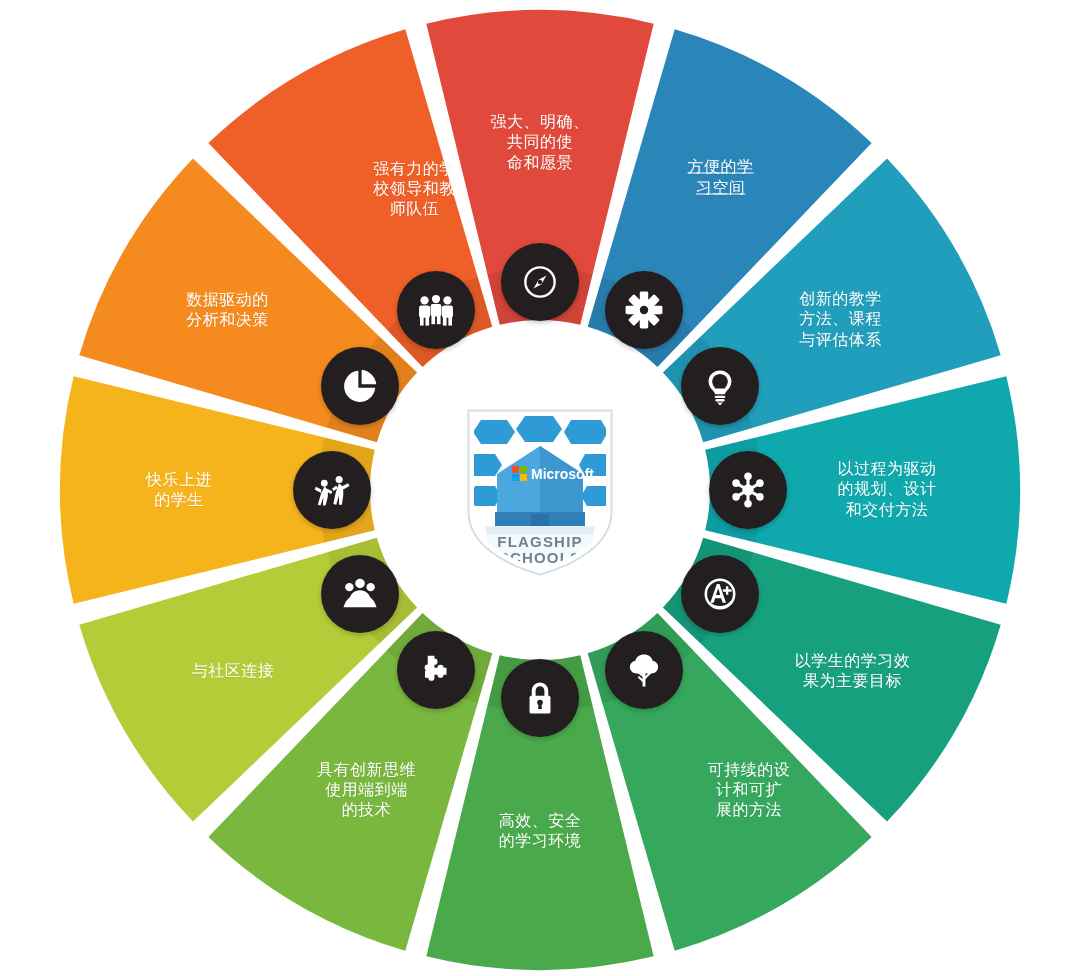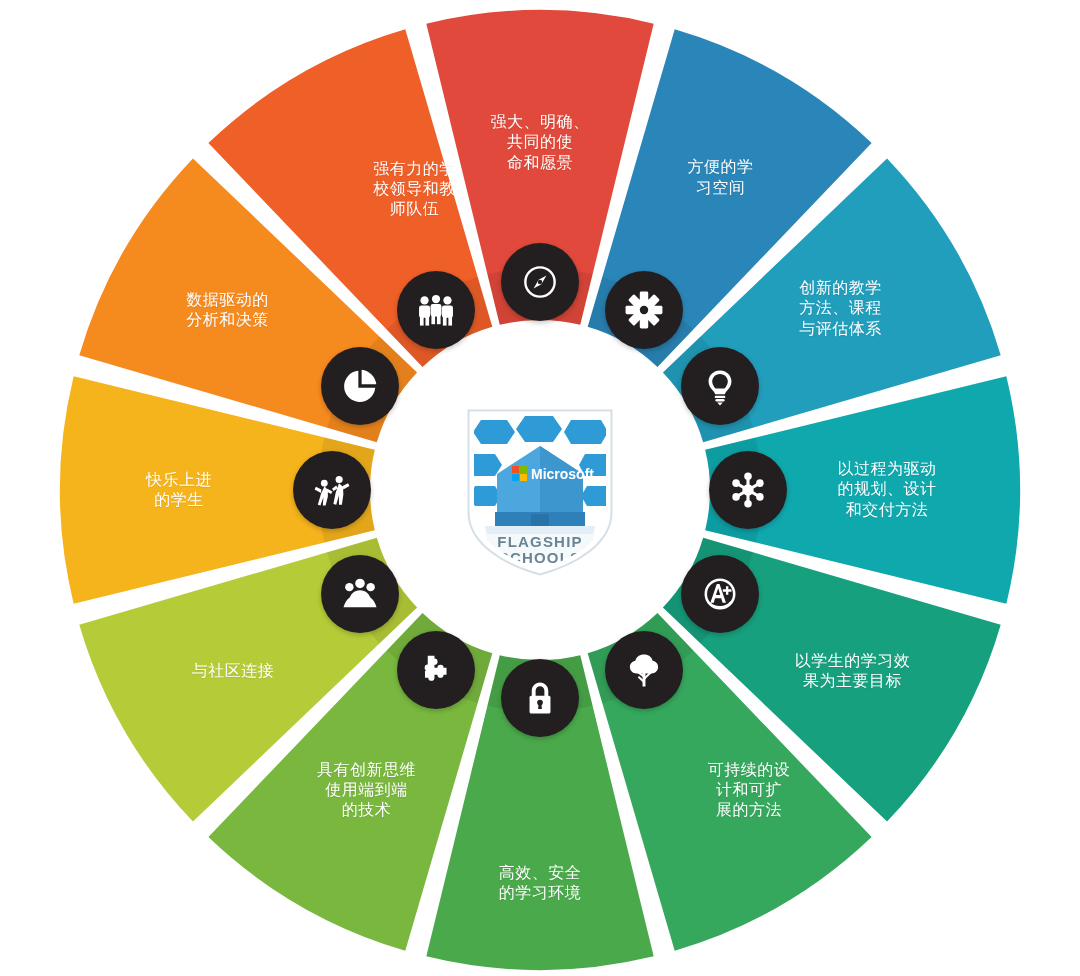--- a/index.html
+++ b/index.html
@@ -111,34 +111,34 @@
         <path d="M324.32 542.58 A222 222 0 0 1 324.32 437.42 L374.84 449.74 A170 170 0 0 0 374.84 530.26 Z" fill="#000000" opacity="0.07"></path>
         <path d="M326.92 427.69 A222 222 0 0 1 379.50 336.62 L417.10 372.55 A170 170 0 0 0 376.83 442.29 Z" fill="#000000" opacity="0.07"></path>
         <path d="M386.62 329.50 A222 222 0 0 1 477.69 276.92 L492.29 326.83 A170 170 0 0 0 422.55 367.10 Z" fill="#000000" opacity="0.07"></path>
       </g>
   </svg>
 
   <div id="labels-layer">
       <div class="seg-label" style="left: 540px; top: 143px;">强大、明确、
 共同的使
 命和愿景</div>
-      <div class="seg-label" style="left: 720.5px; top: 177.4px;">方便的学
+      <div class="seg-label" style="left: 720.5px; top: 177.4px; text-decoration: underline;">方便的学
 习空间</div>
-      <div class="seg-label" style="left: 840.5px; top: 309px;">创新的教学
+      <div class="seg-label" style="left: 840.5px; top: 320px;">创新的教学
 方法、课程
 与评估体系</div>
       <div class="seg-label" style="left: 887px; top: 490px;">以过程为驱动
 的规划、设计
 和交付方法</div>
       <div class="seg-label" style="left: 852.6px; top: 670.5px;">以学生的学习效
 果为主要目标</div>
       <div class="seg-label" style="left: 749px; top: 790.5px;">可持续的设
 计和可扩
 展的方法</div>
-      <div class="seg-label" style="left: 540px; top: 883px; text-align: right;">高效、安全
+      <div class="seg-label" style="left: 540px; top: 831px; text-align: right;">高效、安全
 的学习环境</div>
       <div class="seg-label" style="left: 366.5px; top: 790.5px;">具有创新思维
 使用端到端
 的技术</div>
       <div class="seg-label" style="left: 233px; top: 670.5px;">与社区连接</div>
       <div class="seg-label" style="left: 179px; top: 490px;">快乐上进
 的学生</div>
       <div class="seg-label" style="left: 227.4px; top: 309.5px;">数据驱动的
 分析和决策</div>
       <div class="seg-label" style="left: 366.5px; top: 189.5px; margin-left: 48px;">强有力的学

